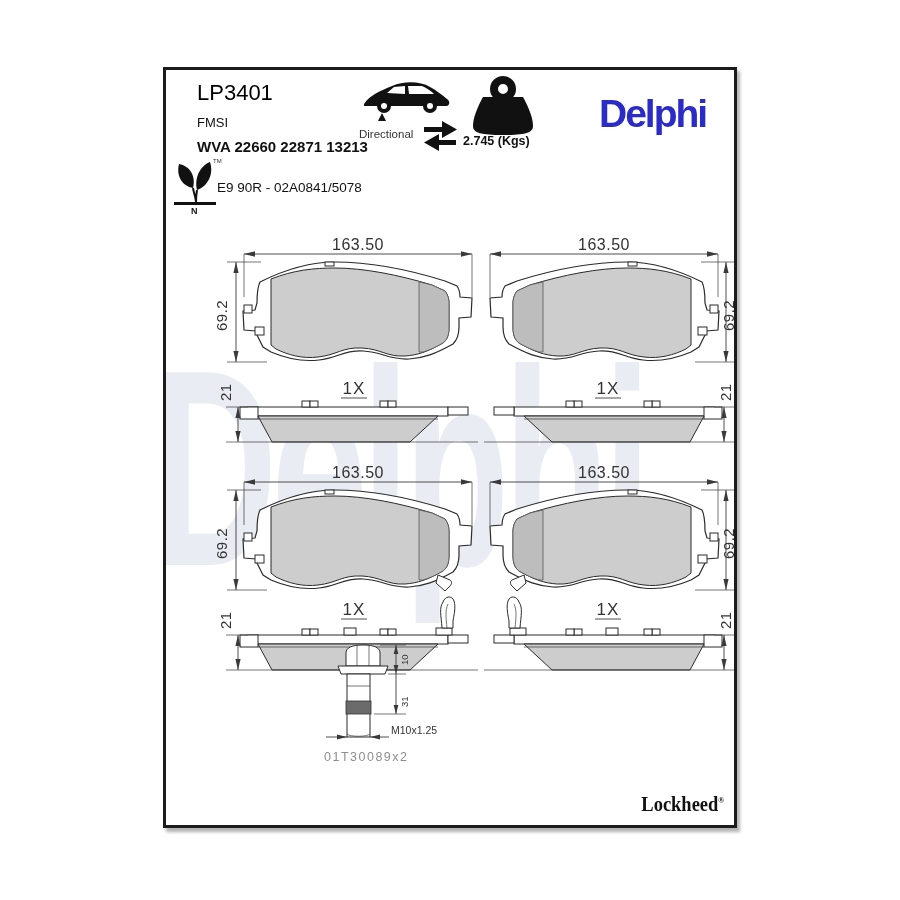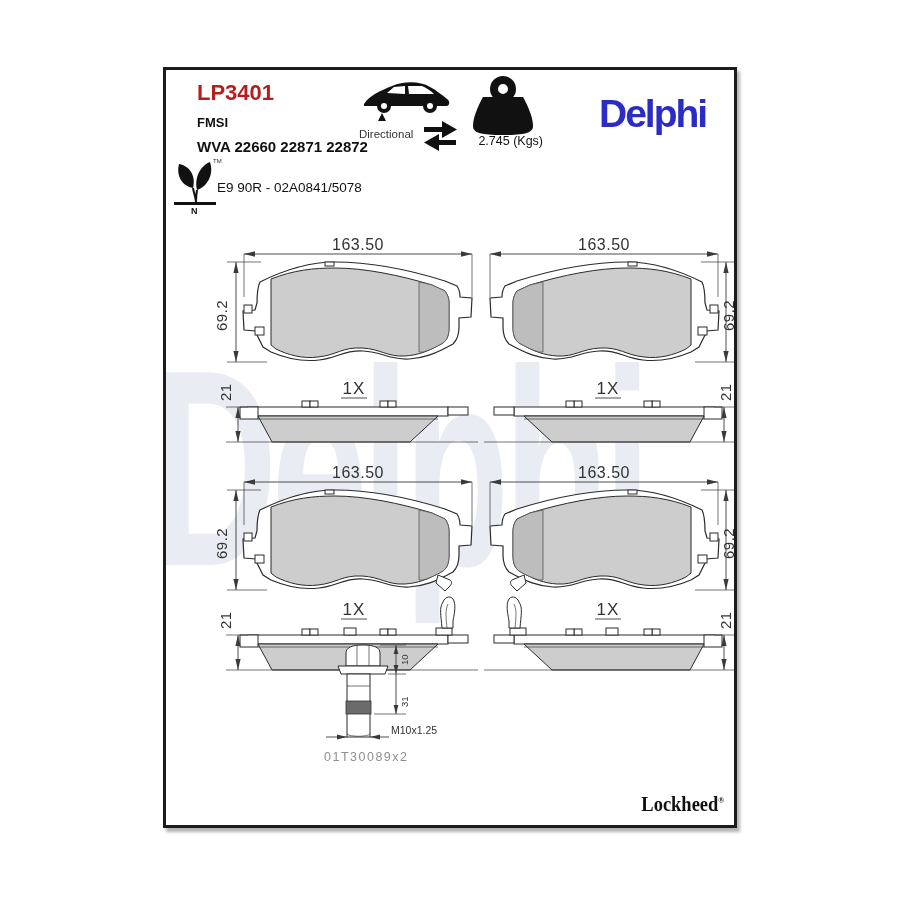--- a/index.html
+++ b/index.html
@@ -5,29 +5,29 @@
   html,body{margin:0;padding:0;background:#fff;}
   .page{position:relative;width:900px;height:900px;background:#fff;
         font-family:"Liberation Sans",sans-serif;overflow:hidden;}
   .frame{position:absolute;left:163px;top:67px;width:568px;height:755px;
          background:#fff;border:3px solid #1c1c1c;overflow:hidden;
          box-shadow:3px 4px 3px rgba(0,0,0,0.30);}
   .watermark{position:absolute;left:-14px;top:238px;font-size:280px;font-weight:700;
              color:#e9ecf3;letter-spacing:-10px;transform:scaleX(0.62);
              transform-origin:left top;white-space:nowrap;z-index:0;user-select:none;}
   .frame > *{z-index:1;}
-  .hdr-part{position:absolute;left:31px;top:10px;font-size:22px;font-weight:700;color:#b91c1c;}
-  .hdr-fmsi{position:absolute;left:31px;top:45px;font-size:13px;font-weight:700;color:#111;}
+  .hdr-part{position:absolute;left:31px;top:10px;font-size:22px;font-weight:400;color:#000000;}
+  .hdr-fmsi{position:absolute;left:31px;top:45px;font-size:13px;font-weight:400;color:#111;}
   .hdr-wva{position:absolute;left:31px;top:68px;font-size:15px;font-weight:700;color:#111;}
   .car-ico{position:absolute;left:194px;top:8px;}
   .dir-lab{position:absolute;left:193px;top:58px;font-size:11.5px;color:#333;}
   .dir-arrows{position:absolute;left:256px;top:49px;}
   .kb-ico{position:absolute;left:303px;top:7px;}
-  .kb-lab{position:absolute;left:297px;top:64px;width:80px;text-align:right;
-          font-size:12.5px;font-weight:400;color:#111;}
+  .kb-lab{position:absolute;left:297px;top:64px;width:80px;text-align:left;
+          font-size:12.5px;font-weight:700;color:#111;}
   .delphi{position:absolute;left:433px;top:22px;font-size:39px;font-weight:800;
           letter-spacing:-2px;color:#2b2bc7;}
   .eco-ico{position:absolute;left:6px;top:84px;}
   .homolog{position:absolute;left:51px;top:110px;font-size:13.5px;font-weight:400;color:#111;}
   .q{position:absolute;width:270px;height:235px;margin-left:28px;}
   .q svg,svg{overflow:visible;display:block;}
   .oln{fill:#ffffff;stroke:#2b2b2b;stroke-width:1.2;}
   .det{fill:#ffffff;stroke:#2b2b2b;stroke-width:1;}
   .fric{fill:#cdcdcd;stroke:#2b2b2b;stroke-width:1;}
   .cham{fill:#bdbdbd;stroke:#555555;stroke-width:0.8;}
@@ -103,21 +103,21 @@
   </defs>
 </svg>
 
 <div class="page">
   <div class="frame">
 
     <div class="watermark">Delphi</div>
 
     <div class="hdr-part">LP3401</div>
     <div class="hdr-fmsi">FMSI</div>
-    <div class="hdr-wva">WVA 22660 22871 22872</div>
+    <div class="hdr-wva">WVA 22660 22871 13213</div>
 
     <div class="car-ico">
       <svg width="92" height="44" viewBox="0 0 92 44">
         <path fill="#111" d="M4,26 C10,17 20,13 32,8 C44,3 60,3 70,9 C76,12 82,17 87,21
           C90,23 90,27 87,28 L4,28 Z"></path>
         <path fill="#fff" d="M48,8 L62,8 C67,10 71,13 74,16 L49,16 Z"></path>
         <path fill="#fff" d="M34,9 L45,8 L45,16 L27,15 Z"></path>
         <circle cx="24" cy="28" r="7" fill="#111"></circle>
           <circle cx="24" cy="28" r="3" fill="#fff"></circle>
         <circle cx="70" cy="28" r="7" fill="#111"></circle>

